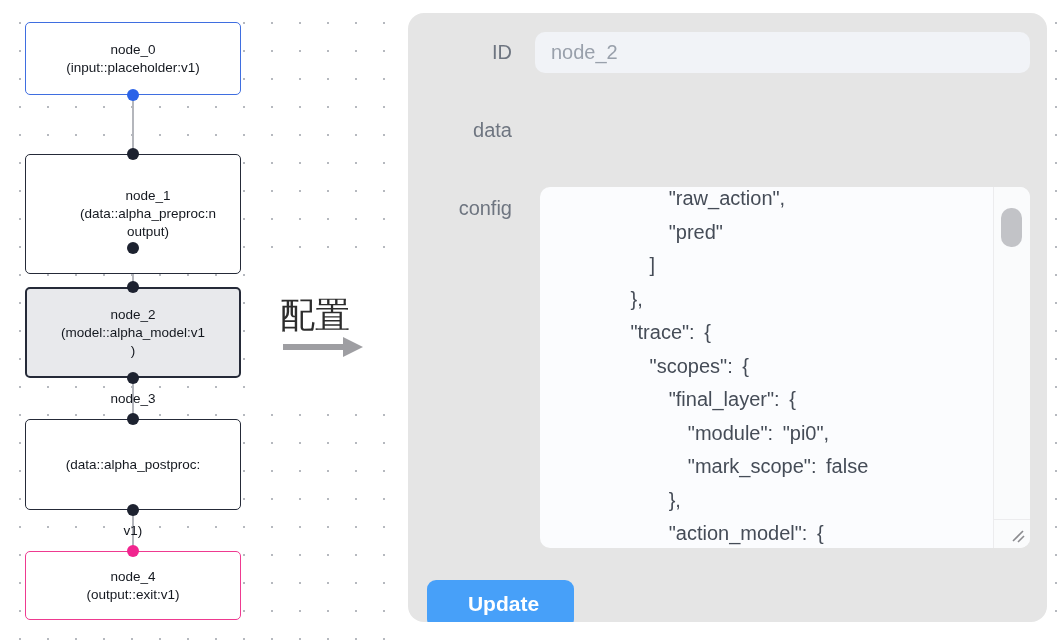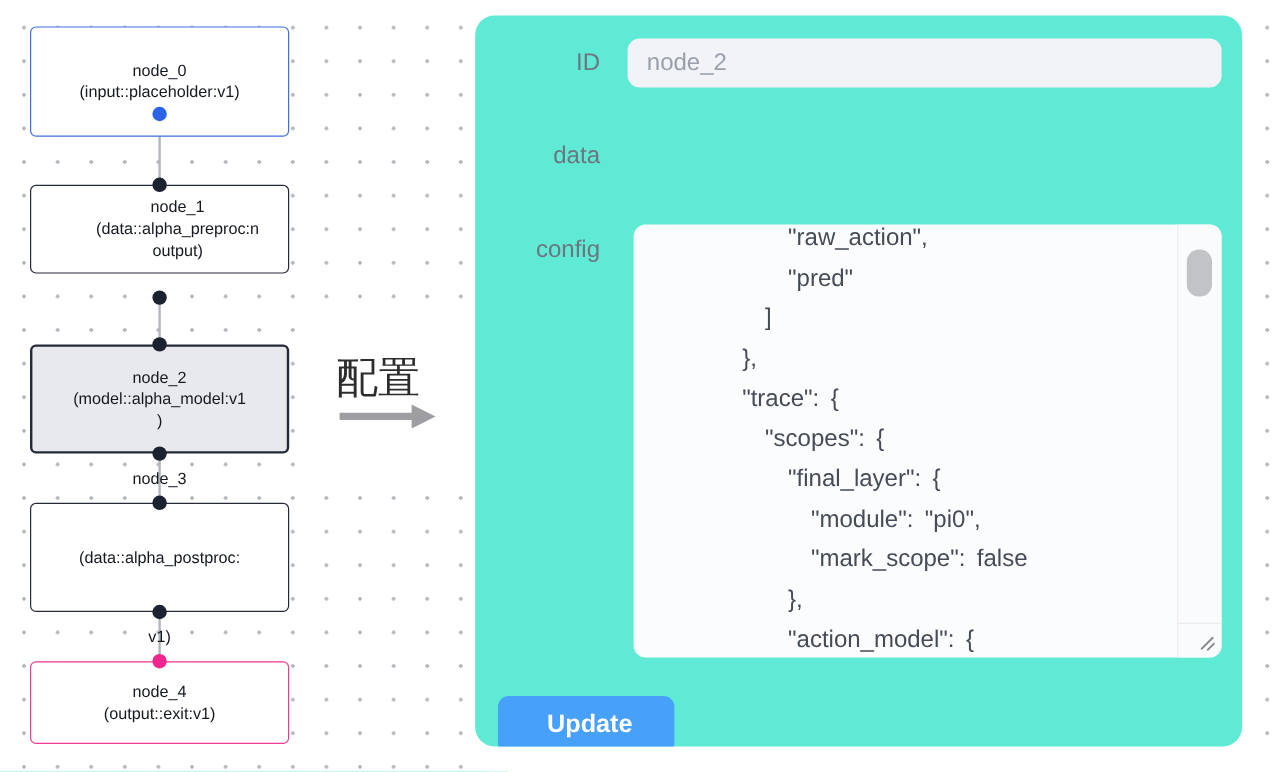--- a/index.html
+++ b/index.html
@@ -20,22 +20,22 @@
   .annotation-mask{position:absolute;left:266px;top:264px;width:136px;height:140px;background:#fff;}
   .bottom-mask{position:absolute;left:408px;top:622px;right:0;bottom:0;background:#fff;}
 
   
   .node{
     position:absolute;left:25px;width:216px;box-sizing:border-box;
     border-radius:5px;background:#fff;
     display:flex;flex-direction:column;justify-content:center;align-items:center;
     text-align:center;font-size:13.5px;line-height:18px;color:#14181f;
   }
-  .node-0{top:22px;height:92px;border:1.6px solid #3f6ee0;}
-  .node-1{top:154px;height:74px;border:1.6px solid #252a38;padding-left:30px;}
+  .node-0{top:22px;height:73px;border:1.6px solid #3f6ee0;}
+  .node-1{top:154px;height:120px;border:1.6px solid #252a38;padding-left:30px;}
   .node-2{top:287px;height:91px;border:2px solid #252a38;background:#e8e9ec;}
   .node-3{top:419px;height:91px;border:1.6px solid #252a38;gap:48px;}
   .node-4{top:551px;height:69px;border:1.6px solid #ee3a90;}
   .node-line{white-space:pre;}
 
   .edge{position:absolute;left:132px;width:2px;background:#b4b6bc;}
   .edge-0{top:95px;height:59px;}
   .edge-1{top:248px;height:39px;}
   .edge-2{top:378px;height:41px;}
   .edge-3{top:510px;height:41px;}
@@ -49,22 +49,22 @@
   
   .anno-label{
     position:absolute;left:280px;top:292px;width:104px;
     font-size:35px;color:#2c2c2c;
     font-family:"DejaVu Sans", sans-serif;
   }
   .anno-arrow{position:absolute;left:280px;top:335px;}
 
   
   .panel{
-    position:absolute;left:396px;top:13px;width:639px;height:609px;
-    background:#5eead4;border-radius:16px;overflow:hidden;
+    position:absolute;left:408px;top:13px;width:639px;height:609px;
+    background:#e5e5e5;border-radius:16px;overflow:hidden;
   }
   .field-label{
     position:absolute;left:0;width:104px;text-align:right;
     font-size:20px;line-height:24px;color:#6e7580;
   }
   .lbl-id{top:27px;}
   .lbl-type{top:105px;}
   .lbl-config{top:183px;}
   .panel-input{
     position:absolute;left:127px;width:495px;height:41px;box-sizing:border-box;

